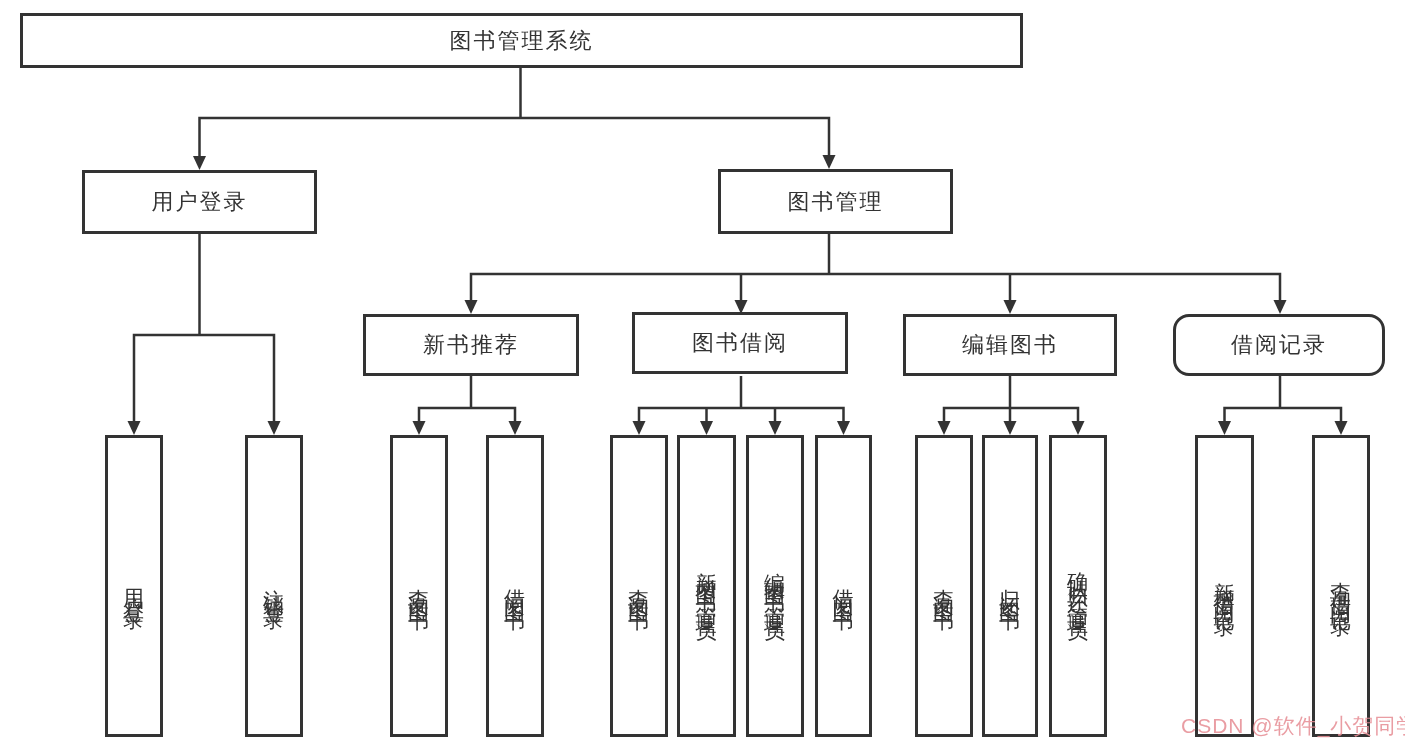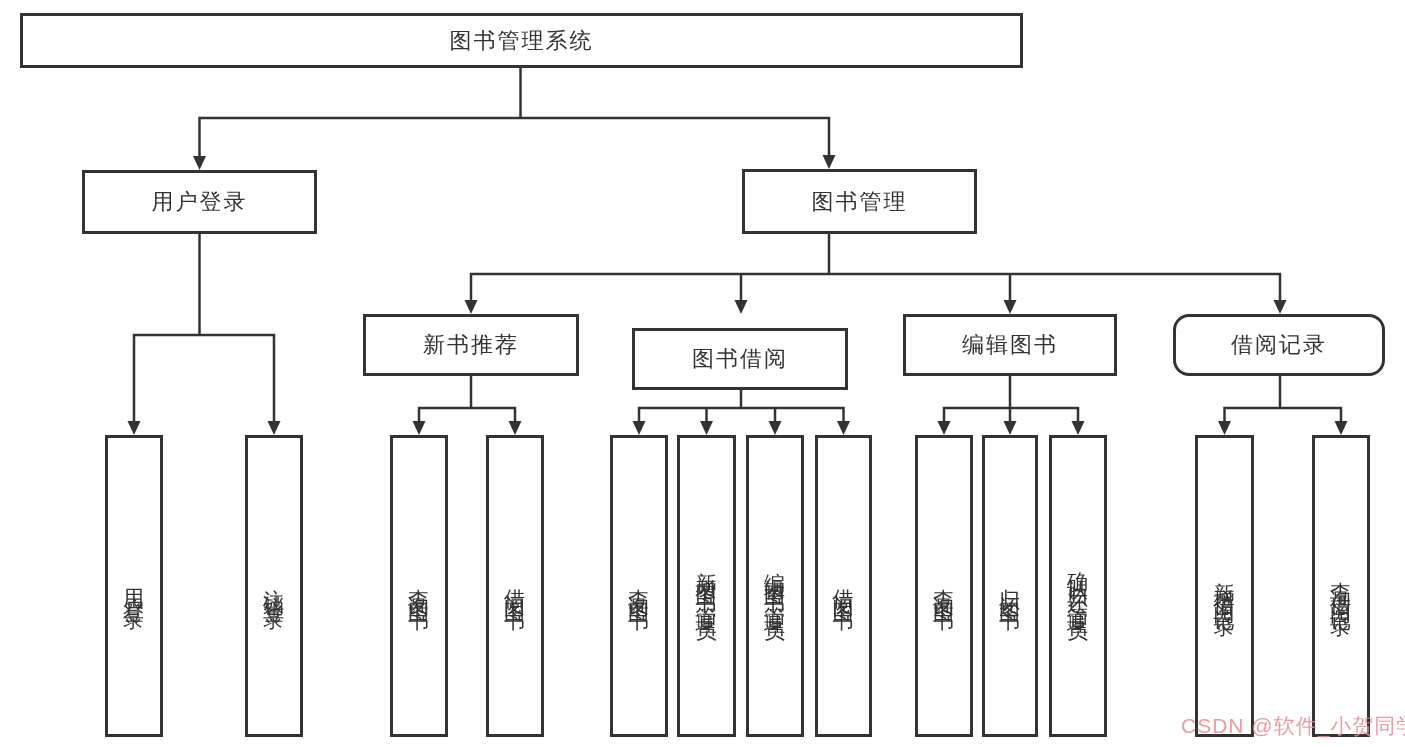--- a/index.html
+++ b/index.html
@@ -97,24 +97,24 @@
       <polygon points="1003.5,421 1016.5,421 1010,435"></polygon>
       <polygon points="1071.5,421 1084.5,421 1078,435"></polygon>
       <polygon points="1218,421 1231,421 1224.5,435"></polygon>
       <polygon points="1334.5,421 1347.5,421 1341,435"></polygon>
     </g>
   </svg>
 
   <div class="box" style="left:20px;top:13px;width:1003px;height:55px;">图书管理系统</div>
 
   <div class="box" style="left:82px;top:170px;width:235px;height:64px;">用户登录</div>
-  <div class="box" style="left:742px;top:169px;width:235px;height:65px;">图书管理</div>
+  <div class="box" style="left:718px;top:169px;width:235px;height:65px;">图书管理</div>
 
   <div class="box" style="left:363px;top:314px;width:216px;height:62px;text-align:center;">新书推荐</div>
-  <div class="box" style="left:632px;top:328px;width:216px;height:62px;">图书借阅</div>
+  <div class="box" style="left:632px;top:312px;width:216px;height:62px;">图书借阅</div>
   <div class="box" style="left:903px;top:314px;width:214px;height:62px;">编辑图书</div>
   <div class="box" style="left:1173px;top:314px;width:212px;height:62px;border-radius:16px;">借阅记录</div>
 
   <div class="box vbox" style="left:105px;top:435px;width:58px;height:302px;">
     <span class="vtext">用户登录</span>
   </div>
   <div class="box vbox" style="left:245px;top:435px;width:58px;height:302px;">
     <span class="vtext">注销登录</span>
   </div>
 

